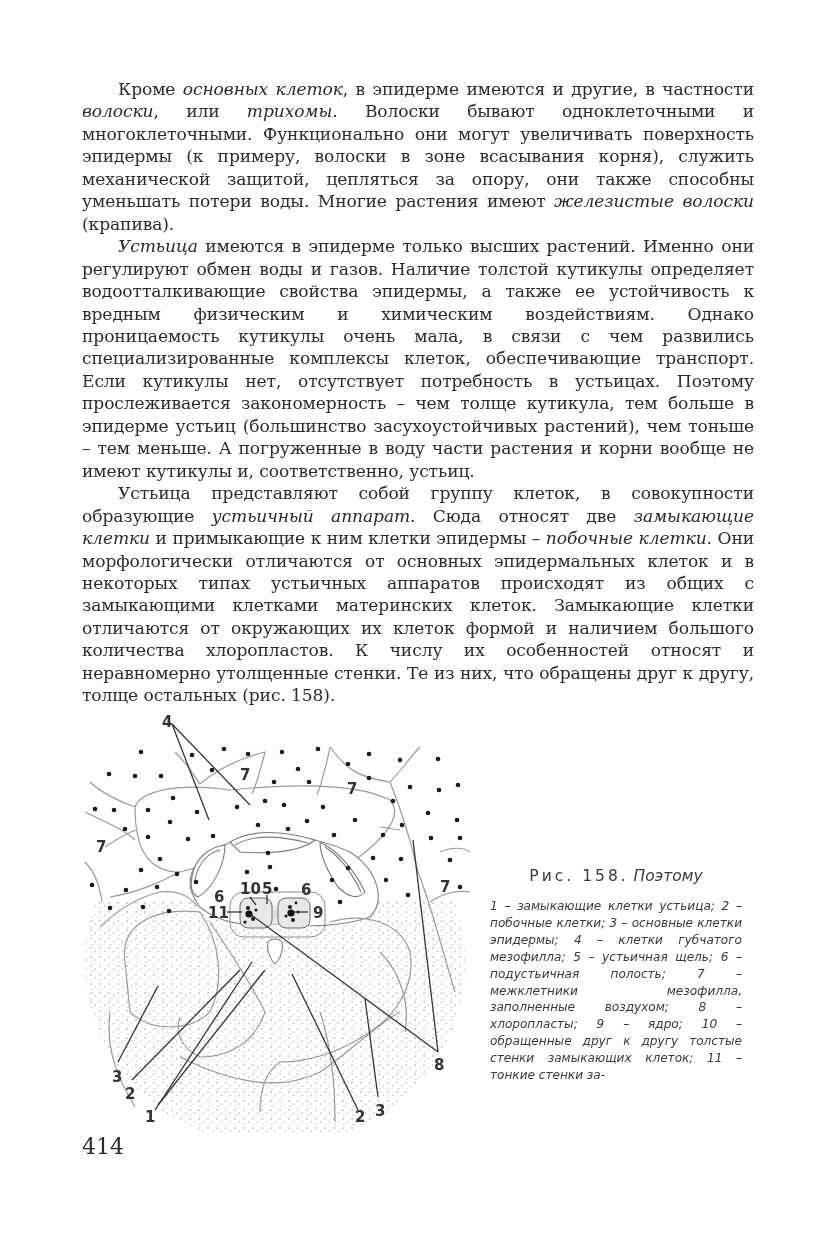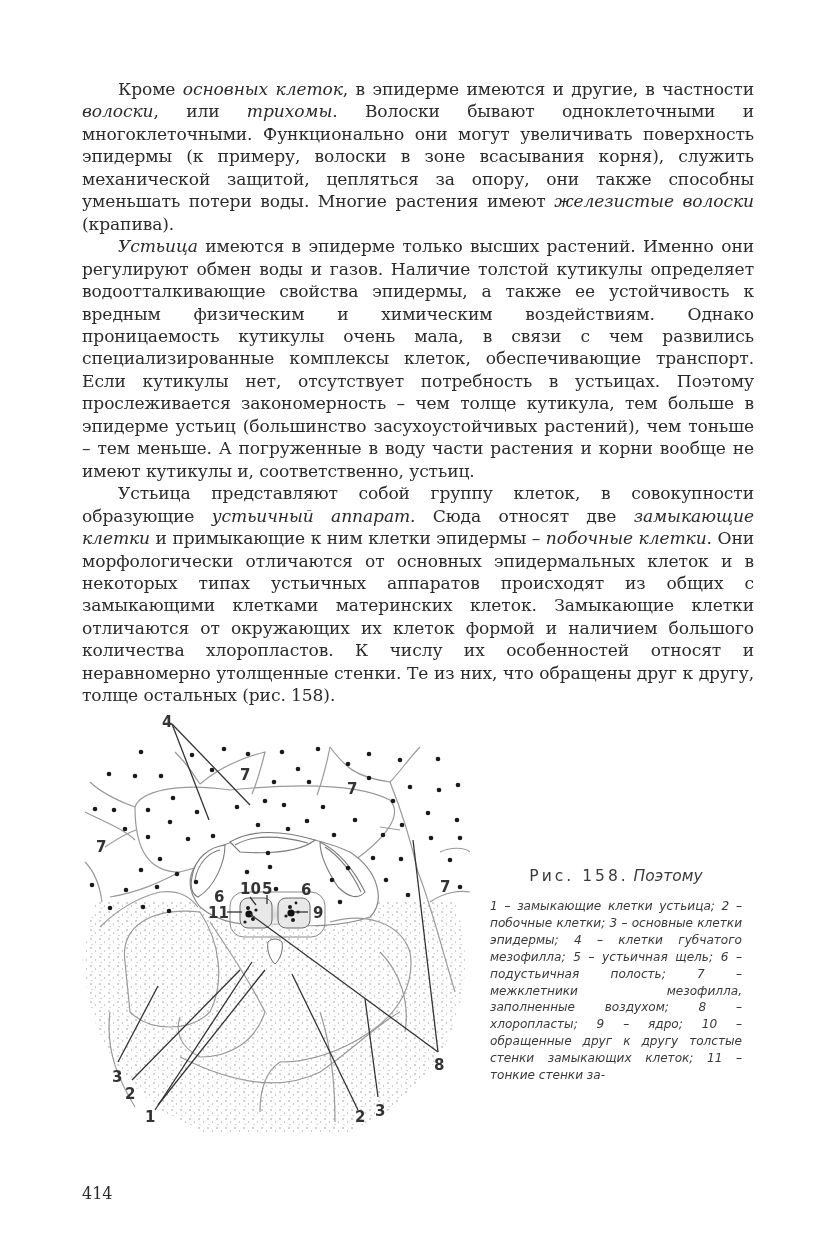--- a/index.html
+++ b/index.html
@@ -19,22 +19,22 @@
   .caption {
     position: absolute; left: 478px; top: 866px; width: 276px;
     font-family: "DejaVu Sans", sans-serif; font-style: italic;
     font-size: 12.1px; line-height: 16.9px; color: #3a3a3a; text-align: justify;
   }
   .caption .cap-head { text-align: center; font-size: 15.5px; line-height: 20px; margin: 0; }
   .caption .cap-head .fig-no { font-style: normal; letter-spacing: 3px; }
   .caption .cap-body { margin: 12px; }
   .caption .cap-tail { text-align: center; margin: 0; }
   .page-number {
-    position: absolute; left: 82px; top: 1184px;
-    font-family: "DejaVu Serif", serif; font-size: 16px; color: #2b2b2b;
+    position: absolute; left: 82px; top: 1134px;
+    font-family: "DejaVu Serif", serif; font-size: 22px; color: #2b2b2b;
   }
   .lbl { font-family: "DejaVu Sans", sans-serif; font-weight: bold; font-size: 15px; fill: #333; }
 </style>
 </head>
 <body>
 
 <div class="page">
 
   <div class="text-block">
     <p class="para"><span>Кроме </span><i>основных клеток</i><span>, в эпидерме имеются и другие, в частности </span><i>волоски</i><span>, или </span><i>трихомы</i><span>. Волоски бывают одноклеточными и многоклеточными. Функционально они могут увеличивать поверхность эпидермы (к примеру, волоски в зоне всасывания корня), служить механической защитой, цепляться за опору, они также способны уменьшать потери воды. Многие растения имеют </span><i>железистые волоски</i><span> (крапива).</span></p>

